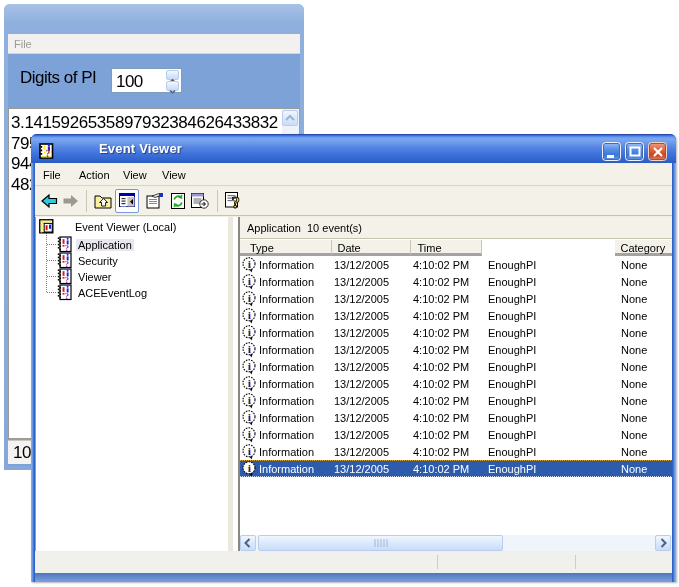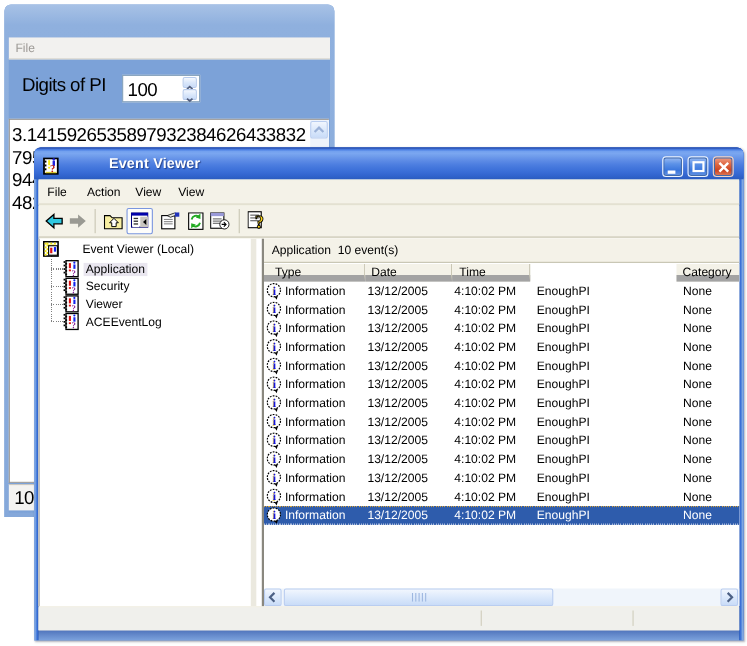--- a/index.html
+++ b/index.html
@@ -76,21 +76,21 @@
   border-bottom:1px solid #c5c2b0; }
 #evmain { position:absolute; left:0; top:54px; width:637px; height:334px; background:#fff; }
 #evtree { position:absolute; left:0; top:0; width:198px; height:334px; background:#fff;
   border-left:1.5px solid #9c9a97; border-right:5px solid #ebe9df; font-size:11px; }
 #evright { position:absolute; left:203px; top:0; width:434px; height:334px; background:#fff;
   border-left:2px solid #8a887f; }
 #evband { position:absolute; left:0; top:0; width:432px; height:22px; background:#f4f2e8;
   border-bottom:1px solid #c5c2b0; font-size:11px; }
 #evhead { position:absolute; left:0; top:23px; width:432px; height:16px; }
 .hcell { position:absolute; top:0; height:16px; background:#f4f2e8;
-  border-right:1px solid #c9c6b4; border-bottom:6px solid #a3a3a3;
+  border-right:1px solid #c9c6b4; border-bottom:3px solid #a3a3a3;
   font-size:11px; color:#000; padding:2px 0 0 10px; }
 .row { position:absolute; left:0; width:432px; height:17px; font-size:11px; color:#000; }
 .row span { position:absolute; top:3px; }
 .selrow { background:#2e5cac; color:#fff; }
 .selrow::before { content:""; position:absolute; left:0; top:0; width:100%; height:1px;
   background:repeating-linear-gradient(90deg,#d9a43a 0 1px, #2e5cac 1px 2px); }
 .selrow::after { content:""; position:absolute; left:0; bottom:0; width:100%; height:1px;
   background:repeating-linear-gradient(90deg,#cdd7ec 0 1px, #2e5cac 1px 2px); }
 #evhsb { position:absolute; left:0; top:318px; width:432px; height:16px; background:#f0f5fb; }
 #evstatus { position:absolute; left:0; top:389px; width:637px; height:21px; background:#f0f0ec; }

